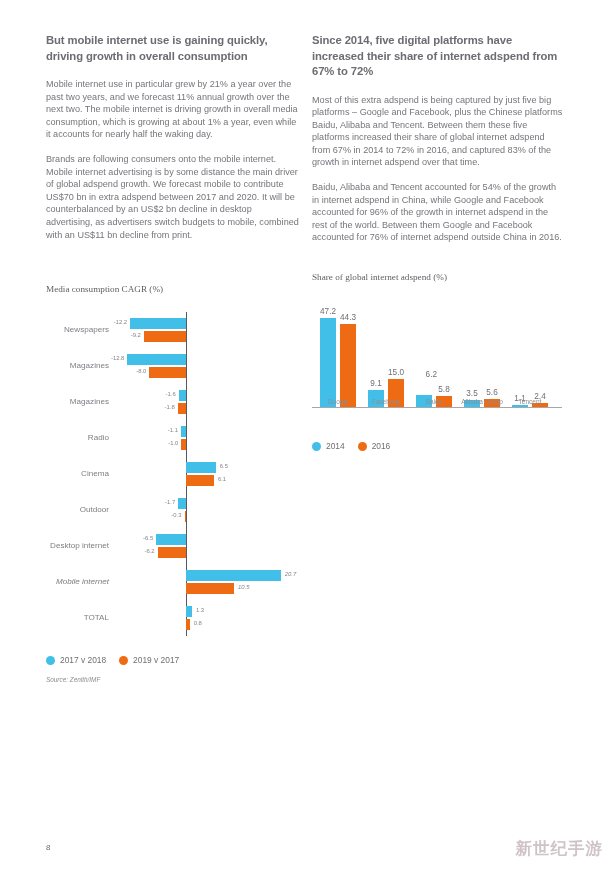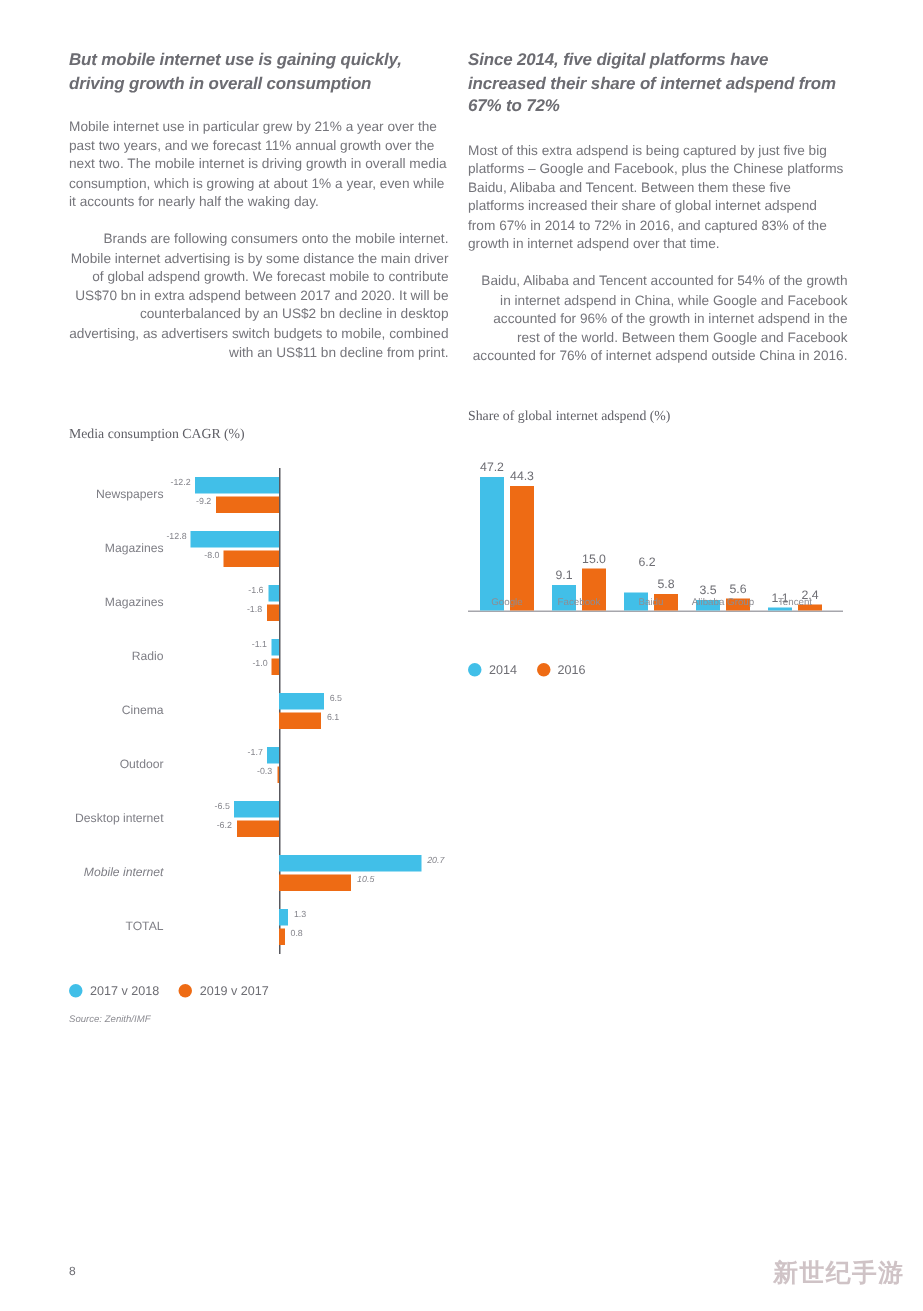--- a/index.html
+++ b/index.html
@@ -24,35 +24,34 @@
   
   .col {
     position: absolute;
     top: 33px;
     width: 253px;
   }
   .col-left  { left: 46px; }
   .col-right { left: 312px; }
 
   .col-head {
-    font-style: italic;
     font-size: 11.3px;
     line-height: 15.5px;
     color: #6c6c72;
     margin: 0 0 14px 0;
     letter-spacing: -0.1px;
   }
   .para {
     font-size: 9.1px;
     line-height: 12.6px;
     color: #75757b;
     margin: 0 0 12px 0;
     letter-spacing: 0.01px;
   }
-  .para:last-child { margin-bottom: 0; text-align: right; }
+  .para:last-child { margin-bottom: 0; }
 
   
   .chart-title {
     font-size: 9.2px;
     color: #5f5f66;
     margin: 0 0 10px 0;
     font-family: Liberation Serif, serif;
   }
   .legend {
     display: flex;

